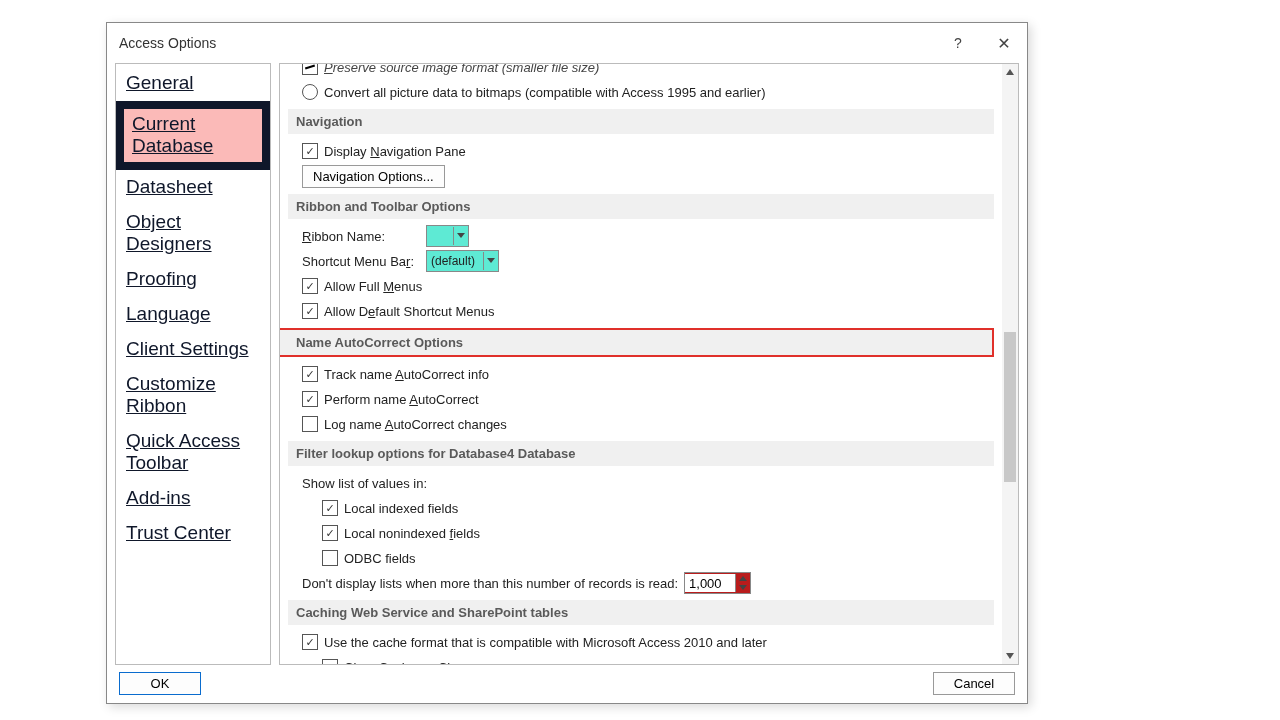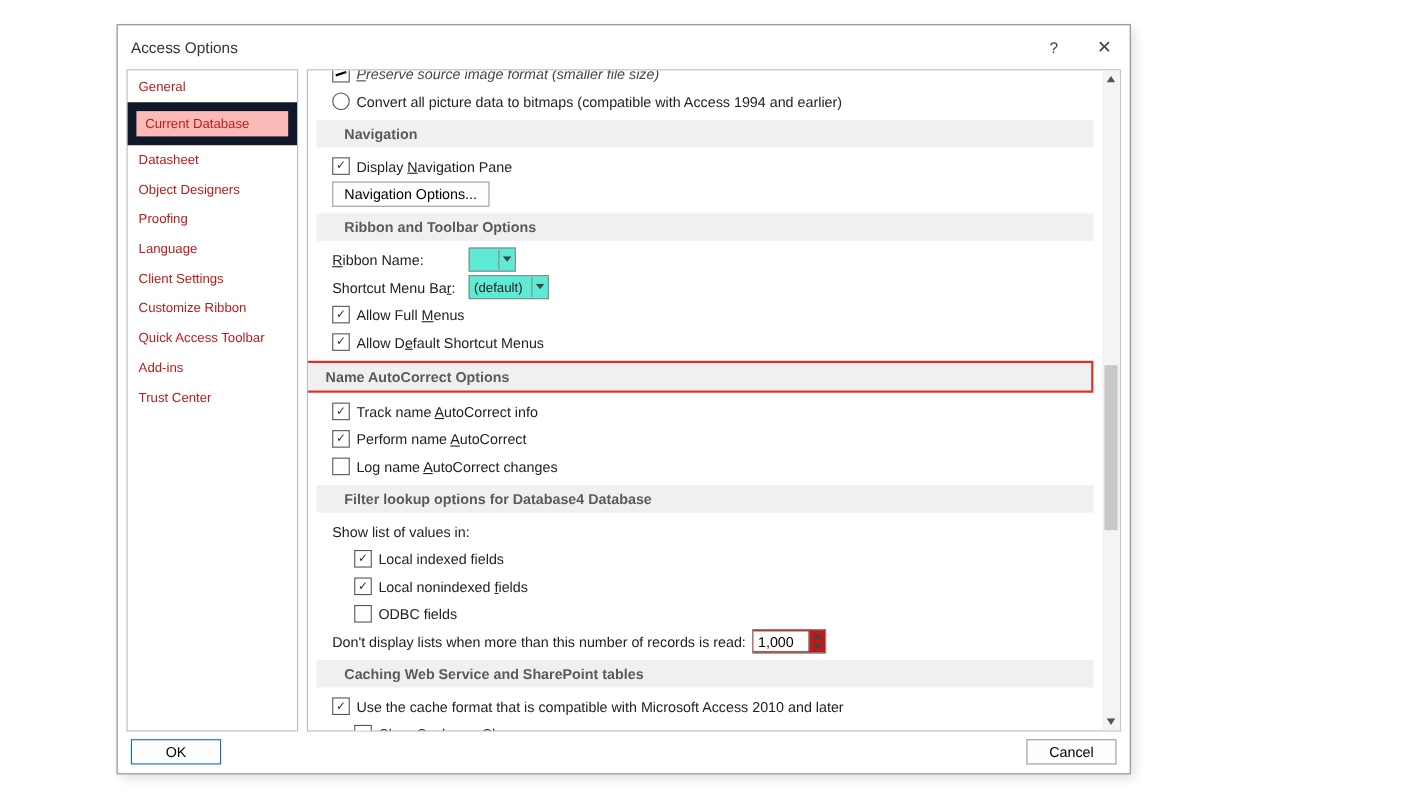--- a/index.html
+++ b/index.html
@@ -3,25 +3,25 @@
 <meta charset="utf-8">
 <style>
   html,body{margin:0;padding:0;width:1280px;height:720px;background:#fff;font-family:"Segoe UI",Tahoma,sans-serif;font-size:13px;color:#222;}
   .dialog{position:absolute;left:106px;top:22px;width:920px;height:680px;border:1px solid #888;box-shadow:3px 3px 10px rgba(0,0,0,.15);background:#fff;}
   .titlebar{height:40px;display:flex;align-items:center;padding:0 0 0 12px;font-size:14px;color:#333;}
   .titlebar .spacer{flex:1}
   .tbtn{width:46px;height:40px;display:flex;align-items:center;justify-content:center;color:#444;font-size:14px;}
   .tbtn.close{font-size:16px;}
   .body{display:flex;height:602px;padding:0 8px;}
   .sidebar{width:154px;border:1px solid #bbb;background:#fff;padding:2px 0;}
-  .side-item{padding:6px 10px 7px 10px;font-size:12px;color:#b91c1c;}
+  .side-item{padding:6px 10px 7px 10px;font-size:19px;color:#0f172a;text-decoration:underline;}
   .side-item.sel{background:#fbbab8;border:8px solid #0f172a;padding:4px 8px 5px 8px;}
   .content-wrap{flex:1;position:relative;margin-left:8px;border:1px solid #bbb;overflow:hidden;}
   .content{position:absolute;left:0;top:0;right:16px;bottom:0;overflow:hidden;padding:0 8px 0 14px;}
-  .section-head{background:#f0f0f0;color:#5a5a5a;font-weight:600;padding:5px 25px;margin:6px 0 6px -6px;font-size:13px;}
+  .section-head{background:#f0f0f0;color:#5a5a5a;font-weight:600;padding:5px 8px;margin:6px 0 6px -6px;font-size:13px;}
   .section-head.redbox{border:2px solid #e0302a;margin-left:-20px;padding-left:20px;background:#f0f0f0;}
   .row{display:flex;align-items:center;margin:3px 0 3px 8px;gap:6px;min-height:22px;}
   .row.indent2{margin-left:28px;}
   .chk{width:14px;height:14px;border:1px solid #555;display:inline-flex;align-items:center;justify-content:center;background:#fff;}
   .chk.checked::after{content:"✓";font-size:11px;line-height:1;color:#333;}
   .chk.strike::after{content:"";display:block;width:10px;height:2px;background:#000;transform:rotate(-18deg);}
   .radio{width:14px;height:14px;border:1px solid #555;border-radius:50%;display:inline-block;}
   .underline{text-decoration:underline;text-underline-offset:1px;}
   .btn{border:1px solid #999;background:#fdfdfd;padding:3px 10px;font-size:13px;}
   .combo{border:1px solid #888;background:#5eead4;height:20px;display:inline-flex;align-items:center;}
@@ -68,21 +68,21 @@
     </div>
 
     <div class="content-wrap">
       <div class="content">
         <div class="row" style="margin-top:-8px;font-style:italic;">
           <span class="chk strike"></span>
           <span class="label truncated"><span class="underline">P</span><span>reserve source image format (smaller file size)</span></span>
         </div>
         <div class="row">
           <span class="radio"></span>
-          <span class="label">Convert all picture data to bitmaps (compatible with Access 1994 and earlier)</span>
+          <span class="label">Convert all picture data to bitmaps (compatible with Access 1995 and earlier)</span>
         </div>
 
         <div class="section-head">Navigation</div>
         <div class="row">
           <span class="chk checked"></span>
           <span class="label"><span>Display </span><span class="underline">N</span><span>avigation Pane</span></span>
         </div>
         <div class="row">
           <button class="btn">Navigation Options...</button>
         </div>

